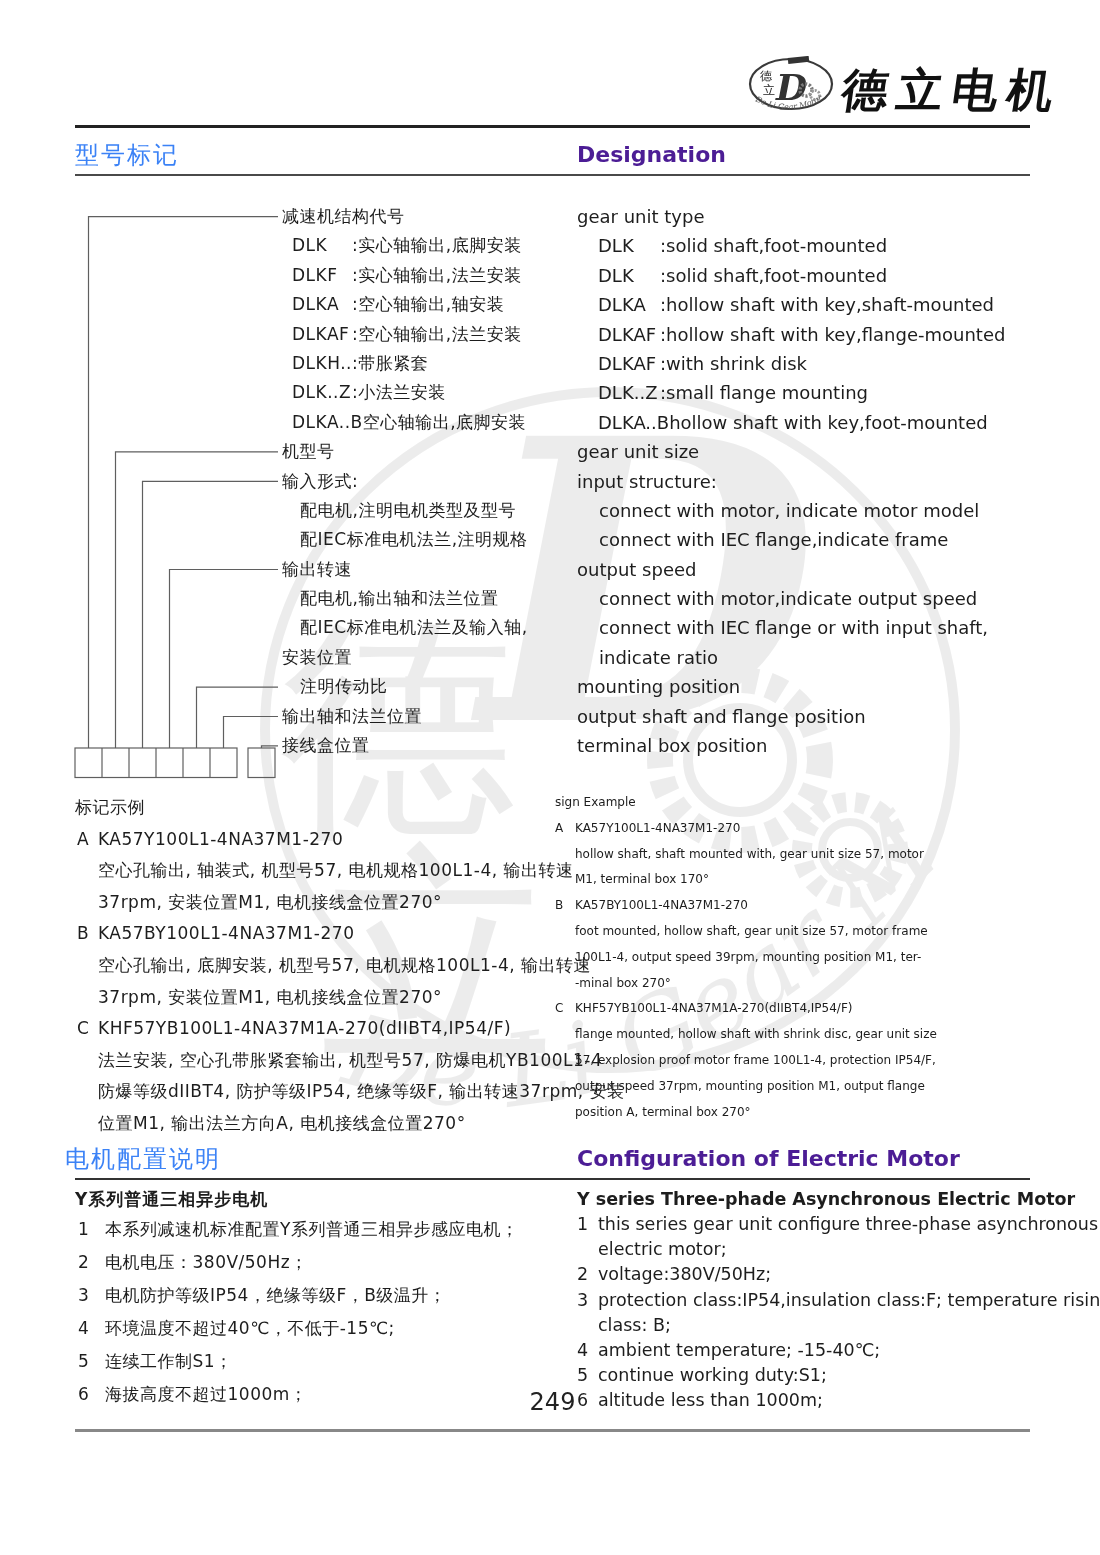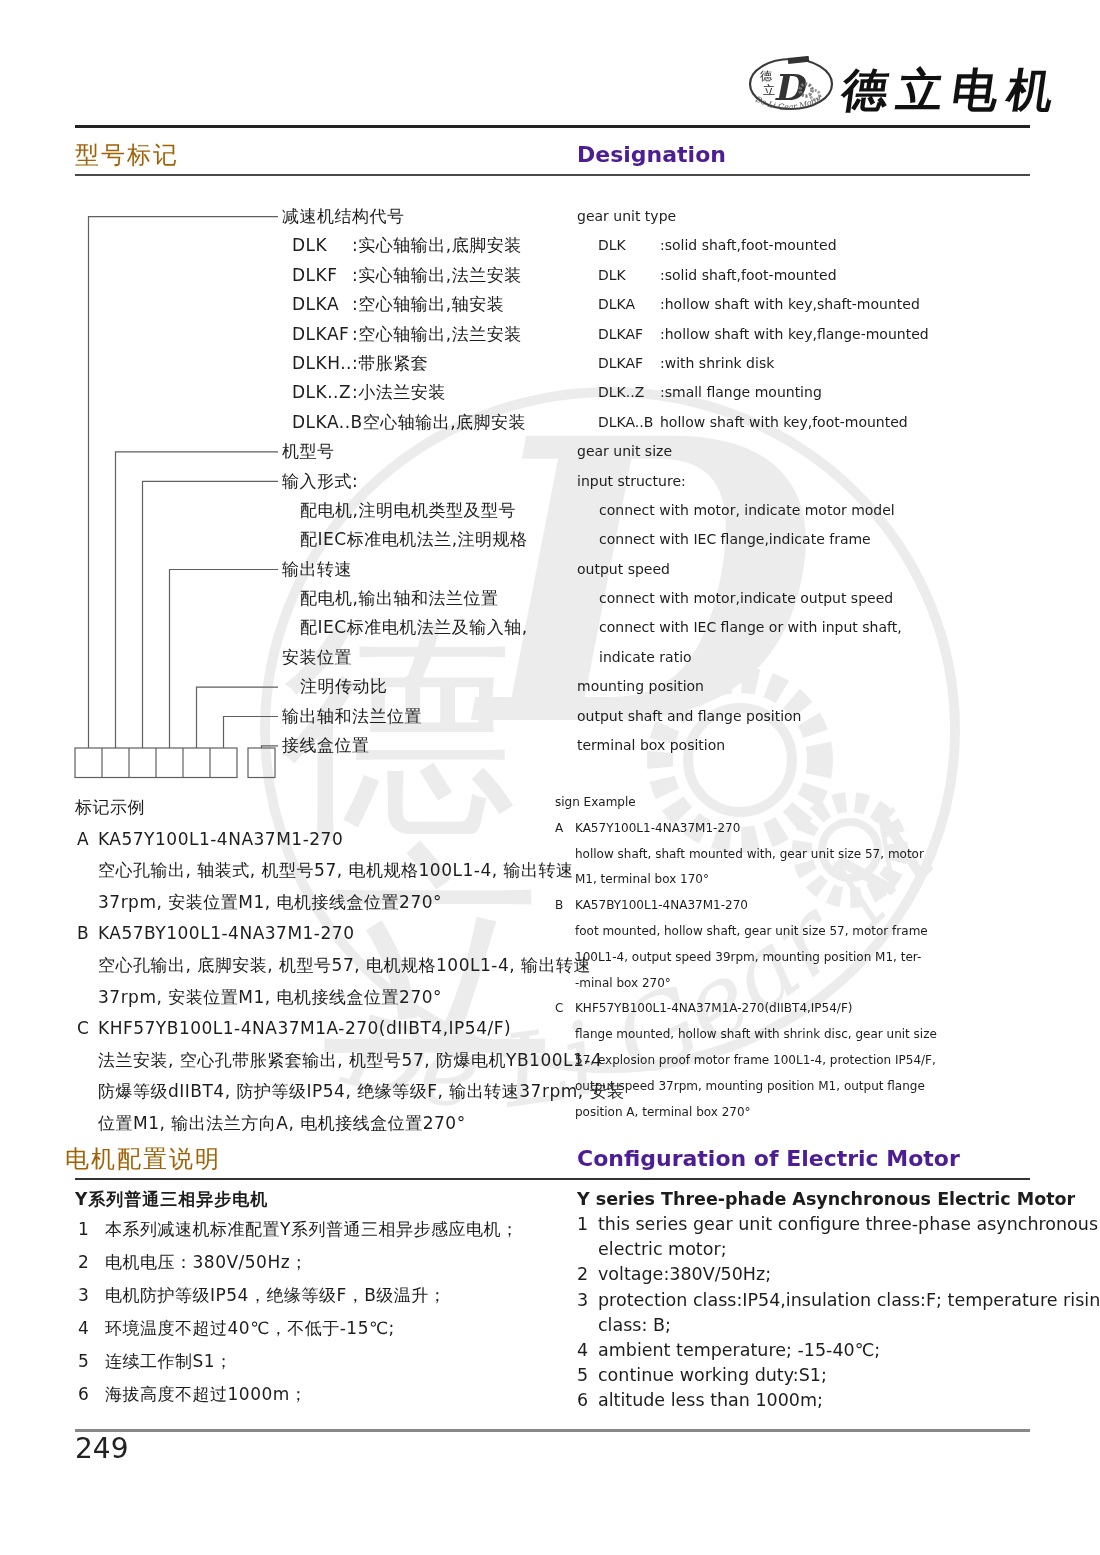--- a/index.html
+++ b/index.html
@@ -9,28 +9,28 @@
         font-family:"DejaVu Sans","Liberation Sans",sans-serif;color:#1d1d1d}
   .abs{position:absolute}
   .rule{position:absolute;background:#2b2b2b}
 
   
   .brand{position:absolute;left:842px;top:60px;font-family:"DejaVu Serif","Liberation Serif",serif;
          font-size:46px;font-weight:bold;letter-spacing:9px;color:#111;transform:skewX(-8deg)}
   .hdr-rule{left:75px;top:125px;width:955px;height:3px;background:#222}
 
   
-  .title-cn{position:absolute;font-size:24px;color:#a16207;letter-spacing:2px}
+  .title-cn{position:absolute;font-size:24px;color:#3b82f6;letter-spacing:2px}
   .title-en{position:absolute;font-size:22px;font-weight:bold;color:#4c1d95}
   .title-rule{left:75px;top:174px;width:955px;height:2px;background:#4a4a4a}
 
   
   .dcol{position:absolute;top:202px}
   .dcol-cn{left:282px;width:290px;font-size:17px;letter-spacing:0.5px}
-  .dcol-en{left:577px;width:455px;font-size:14px}
+  .dcol-en{left:577px;width:455px;font-size:18px}
   .drow{height:29.4px;line-height:29.4px;white-space:nowrap}
   .dcol-cn .code{padding-left:10px}
   .dcol-cn .sub{padding-left:18px}
   .dcol-en .code{padding-left:21px}
   .dcol-en .sub{padding-left:22px}
   .dcode{display:inline-block}
   .dcol-cn .dcode{min-width:60px}
   .dcol-en .dcode{min-width:62px}
 
   
@@ -50,21 +50,21 @@
   .cfg-items-cn{position:absolute;left:75px;top:1213px;font-size:17px;letter-spacing:0.5px}
   .cfg-items-cn .item{height:33px;line-height:33px;white-space:nowrap}
   .cfg-items-cn .num{display:inline-block;width:30px;padding-left:3px}
   .cfg-en{position:absolute;left:577px;top:1186px;width:460px;font-size:17.5px}
   .cfg-en .subtitle{line-height:26px;font-weight:bold;white-space:nowrap}
   .cfg-en .cline{line-height:25.2px;white-space:nowrap}
   .cfg-en .num{display:inline-block;width:21px}
   .cfg-en .cont{padding-left:21px}
 
   .bottom-rule{left:75px;top:1429px;width:955px;height:3px;background:#888}
-  .page-num{position:absolute;left:75px;top:1432px;width:955px;font-size:28px;color:#222}
+  .page-num{position:absolute;left:75px;top:1388px;width:955px;text-align:center;font-size:24px;color:#222}
 
   svg{display:block}
   .overlay{position:absolute;left:0;top:0;pointer-events:none}
 </style>
 </head>
 <body>
 
 <div class="page">
 
   <svg class="overlay" width="1100" height="1555" viewBox="0 0 1100 1555">

